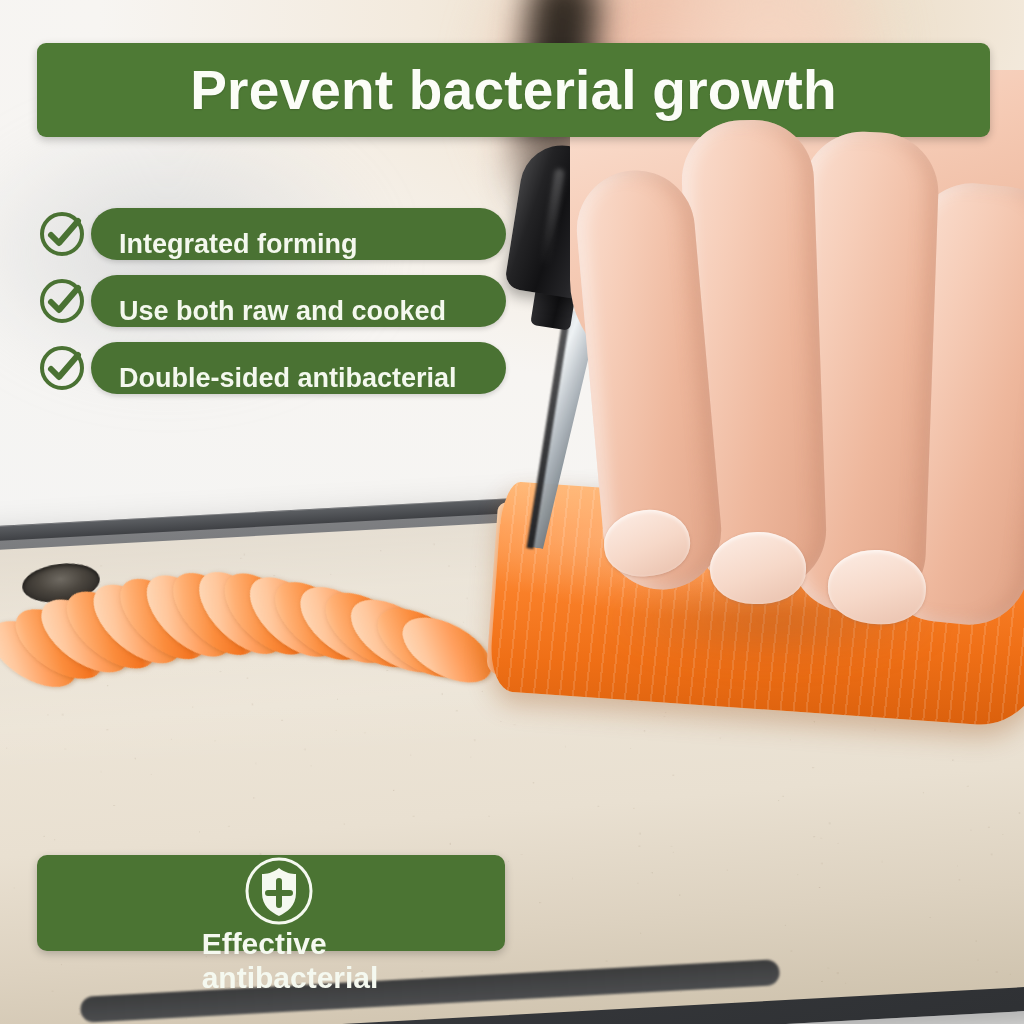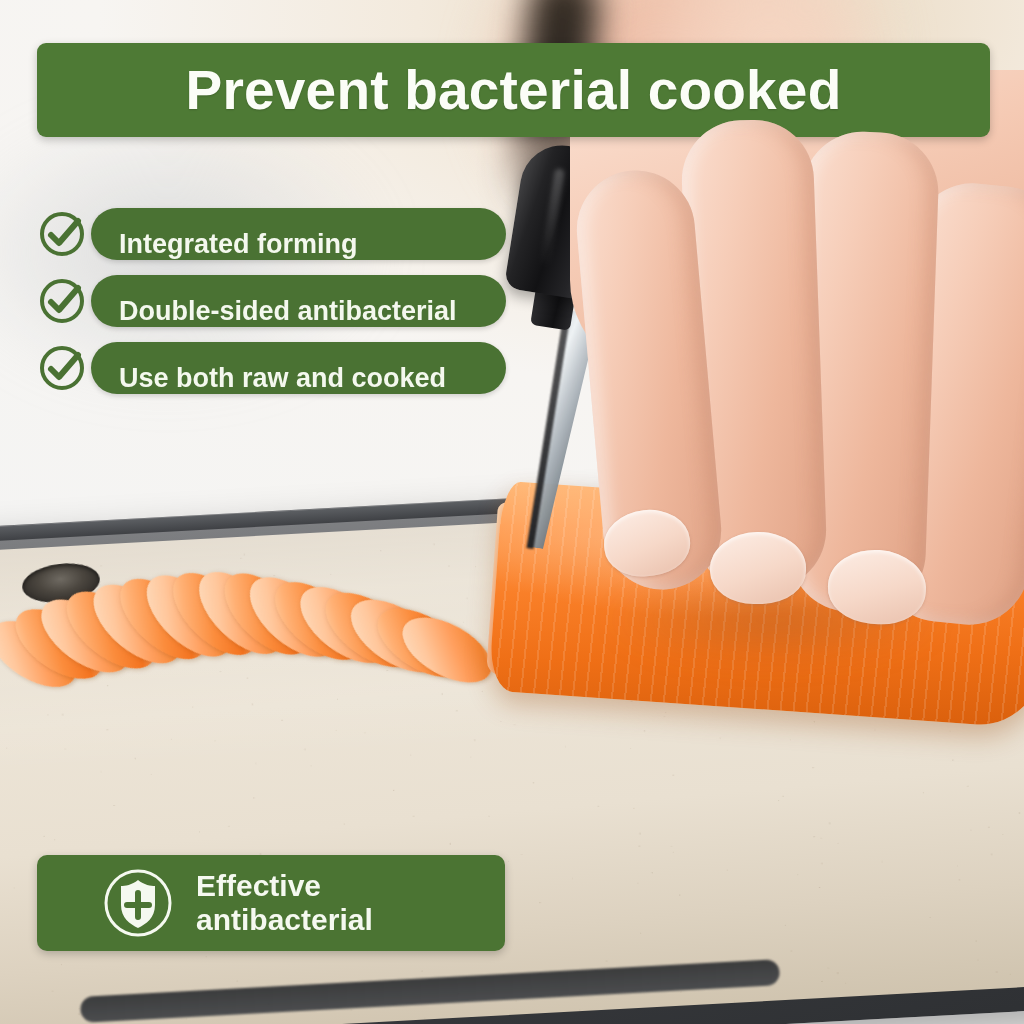--- a/index.html
+++ b/index.html
@@ -232,22 +232,23 @@
   .pill{
     width:415px; height:52px; background:#4a7233; border-radius:26px;
     display:flex; align-items:flex-end; padding-left:28px;
     box-shadow:0 2px 5px rgba(0,0,0,.16);
   }
   .pill-text{ color:#f4f8ee; font-size:27px; font-weight:600; white-space:nowrap; }
 
   .badges{ position:absolute; left:37px; top:855px; display:flex; gap:15px; }
   .badge{
     width:468px; height:96px; background:#4b7433; border-radius:10px;
-    display:flex; align-items:center; padding-left:65px;
+    display:flex; align-items:center; padding-left:38px;
     box-shadow:0 3px 9px rgba(0,0,0,.22);
+    flex-direction:column;
   }
   .badge-ic{ width:72px; height:72px; flex:0 0 72px; margin-right:22px; }
   .badge-text{
     color:#f5f9f0; font-size:30px; font-weight:600; line-height:1.14; white-space:pre-line;
   }
 </style>
 </head>
 <body>
 
 <div id="stage">
@@ -307,21 +308,21 @@
       <div class="nail n2"></div>
       <div class="nail n3"></div>
       <div class="crease" style="left:70px;  top:250px; width:80px;  height:7px; transform:rotate(-8deg);"></div>
       <div class="crease" style="left:170px; top:270px; width:92px;  height:7px; transform:rotate(-3deg);"></div>
       <div class="crease" style="left:280px; top:290px; width:96px;  height:7px; transform:rotate(3deg);"></div>
       <div class="crease" style="left:380px; top:300px; width:90px;  height:7px; transform:rotate(8deg);"></div>
     </div>
   </div>
 
   <div class="banner">
-    <div class="banner-title">Prevent bacterial cooked</div>
+    <div class="banner-title">Prevent bacterial growth</div>
   </div>
 
   <div class="pills">
 
     <div class="pill-row">
       <span class="check-ic">
         <svg viewBox="0 0 50 50" width="50" height="50">
           <circle cx="25" cy="25" r="20" fill="none" stroke="#4a7233" stroke-width="4"></circle>
           <path d="M14 26 L22 34 L41 12" fill="none" stroke="#4a7233" stroke-width="6" stroke-linecap="round" stroke-linejoin="round"></path>
         </svg>
@@ -332,33 +333,33 @@
     </div>
 
     <div class="pill-row">
       <span class="check-ic">
         <svg viewBox="0 0 50 50" width="50" height="50">
           <circle cx="25" cy="25" r="20" fill="none" stroke="#4a7233" stroke-width="4"></circle>
           <path d="M14 26 L22 34 L41 12" fill="none" stroke="#4a7233" stroke-width="6" stroke-linecap="round" stroke-linejoin="round"></path>
         </svg>
       </span>
       <div class="pill">
-        <span class="pill-text">Double-sided antibacterial</span>
+        <span class="pill-text">Use both raw and cooked</span>
       </div>
     </div>
 
     <div class="pill-row">
       <span class="check-ic">
         <svg viewBox="0 0 50 50" width="50" height="50">
           <circle cx="25" cy="25" r="20" fill="none" stroke="#4a7233" stroke-width="4"></circle>
           <path d="M14 26 L22 34 L41 12" fill="none" stroke="#4a7233" stroke-width="6" stroke-linecap="round" stroke-linejoin="round"></path>
         </svg>
       </span>
       <div class="pill">
-        <span class="pill-text">Use both raw and cooked</span>
+        <span class="pill-text">Double-sided antibacterial</span>
       </div>
     </div>
   </div>
 
   <div class="badges">
 
     <div class="badge">
       <span class="badge-ic">
         <svg viewBox="0 0 72 72" width="72" height="72">
           <circle cx="36" cy="36" r="32" fill="none" stroke="#f5f9f0" stroke-width="3"></circle>

